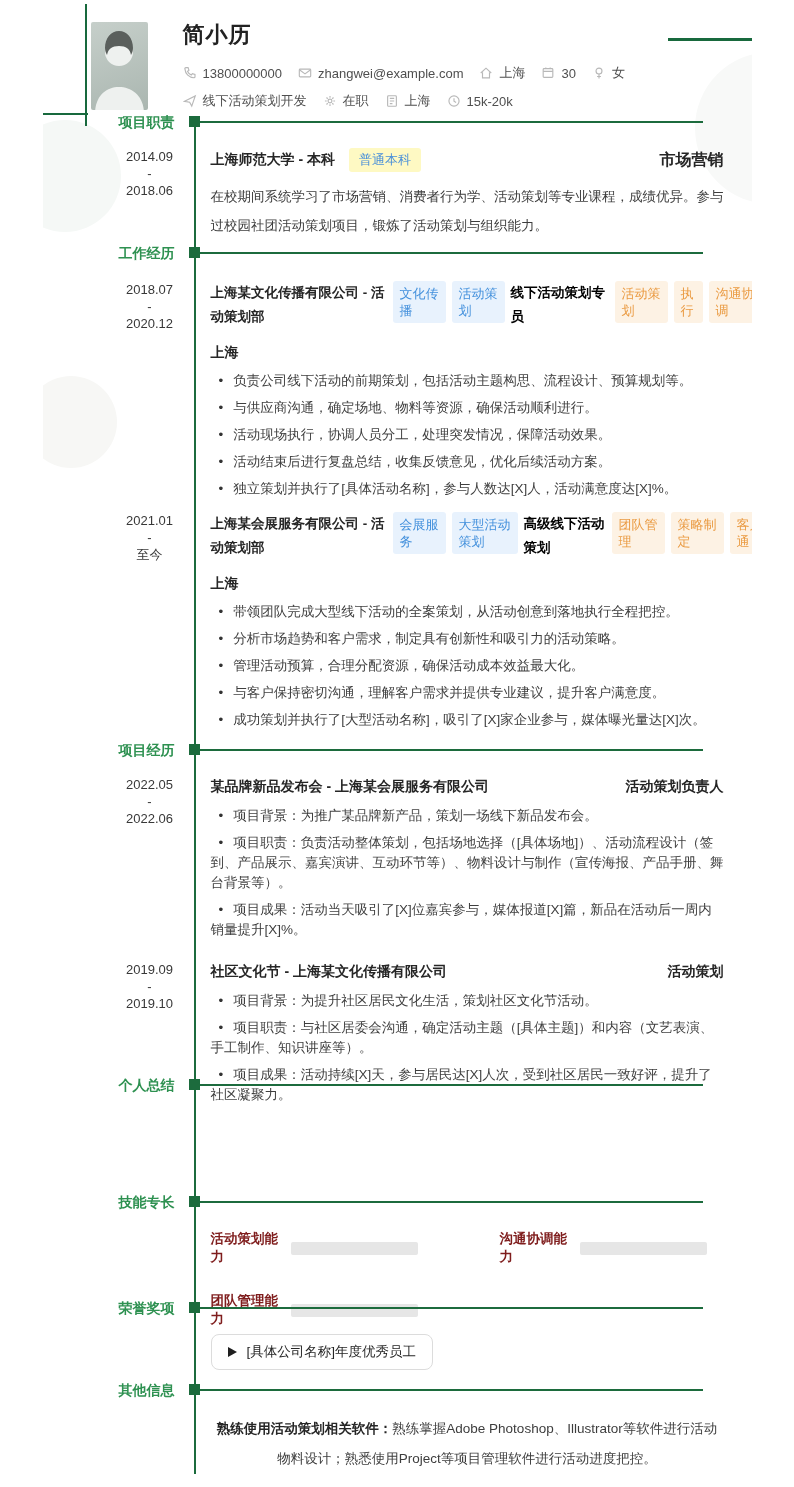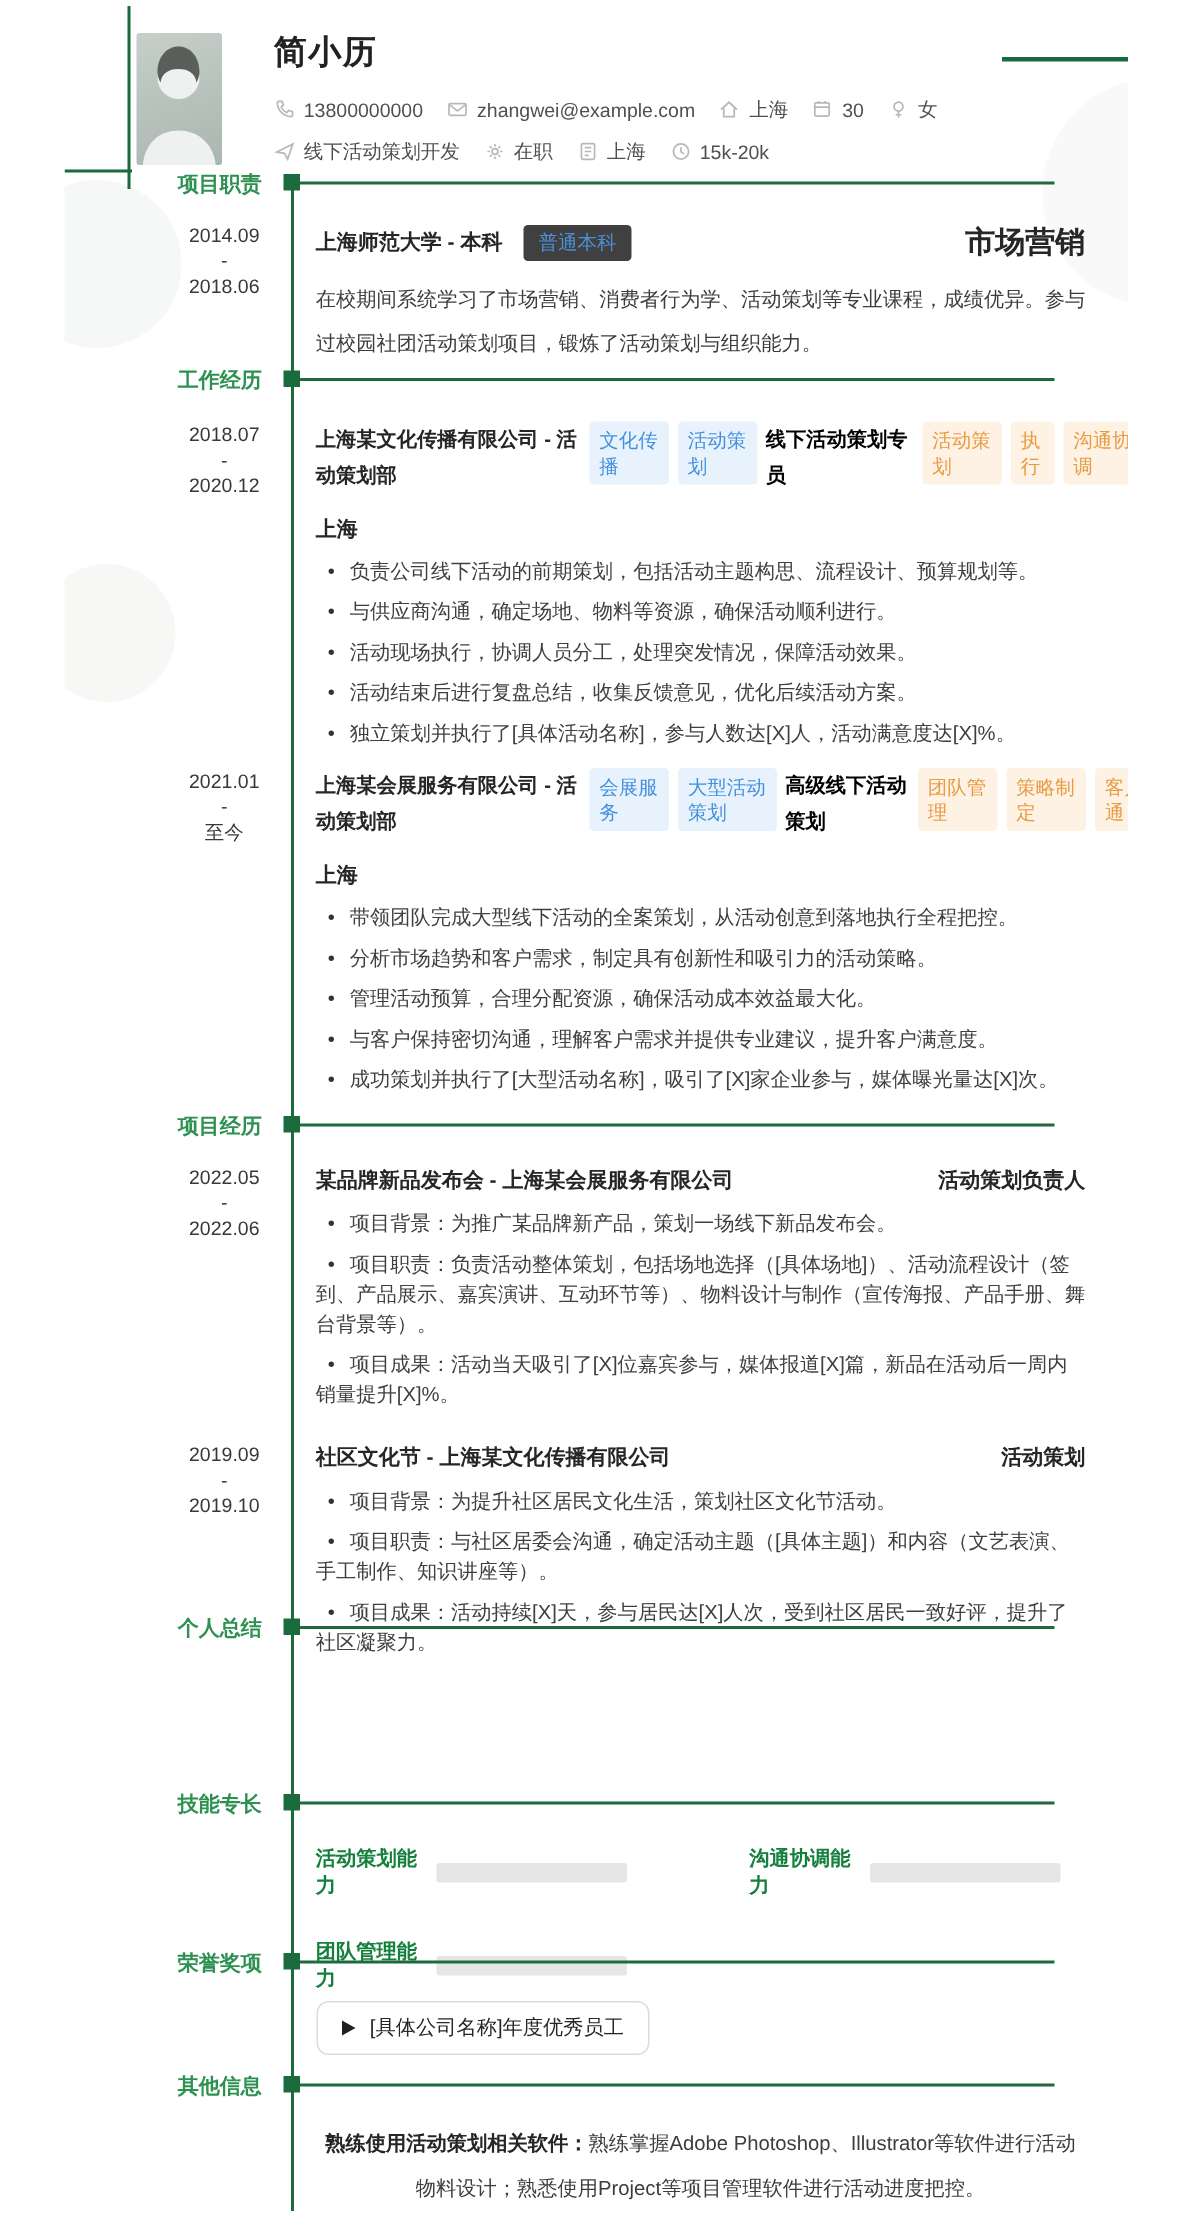--- a/index.html
+++ b/index.html
@@ -45,22 +45,22 @@
 
   .row { display:flex; }
   .gutter { flex:none; width:152px; padding:0 8px 0 70px; text-align:center; font-size:13px; color:#383838; line-height:17px; }
   .body { flex:1; min-width:0; padding-left:16px; padding-right:28px; }
   .title-row { display:flex; align-items:flex-start; }
   .spacer { flex:1; }
 
   .edu-row { margin-top:16px; }
   .school-row { display:flex; align-items:center; }
   .school { font-size:14px; font-weight:bold; color:#262626; }
-  .badge { margin-left:14px; background:#404040; color:#4a90d9; font-size:13px; padding:3px 10px; border-radius:3px; }
-  .major { font-size:20px; font-weight:bold; color:#262626; }
+  .badge { margin-left:14px; background:#fef9c3; color:#4a90d9; font-size:13px; padding:3px 10px; border-radius:3px; }
+  .major { font-size:16px; font-weight:bold; color:#262626; }
   .para { margin-top:10px; font-size:13.5px; color:#3d3d3d; line-height:29px; }
 
   .job { margin-top:18px; }
   .job2 { margin-top:6px; }
   .job-head { display:flex; align-items:flex-start; }
   .company { width:176px; flex:none; font-size:13.5px; font-weight:bold; color:#262626; line-height:24px; margin-right:6px; }
   .tag { flex:none; font-size:13px; line-height:17px; padding:4px 7px; border-radius:3px; margin-right:6px; }
   .tag-blue { background:#e8f2fd; color:#4390dc; }
   .tag-orange { background:#fdf2e4; color:#ea9a41; }
   .t53 { width:53px; } .t66 { width:66px; } .t29 { width:29px; }
@@ -74,21 +74,21 @@
 
   .proj { margin-top:16px; }
   .proj2 { margin-top:14px; }
   .proj-name { font-size:14px; font-weight:bold; color:#262626; line-height:20px; }
   .proj-role { font-size:14px; font-weight:bold; color:#262626; line-height:20px; }
 
   .summary-para { margin-top:10px; font-size:13.5px; color:#3d3d3d; line-height:29px; }
 
   .skills-grid { margin-top:18px; display:grid; grid-template-columns:289px auto; row-gap:26px; }
   .skill { display:flex; align-items:center; }
-  .skill-label { width:80px; flex:none; font-size:13.5px; font-weight:bold; color:#15803d; }
+  .skill-label { width:80px; flex:none; font-size:13.5px; font-weight:bold; color:#7f1d1d; }
   .bar-track { width:127px; height:13px; background:#e6e6e6; border-radius:2px; position:relative; overflow:hidden; }
   .bar-fill { height:100%; background:#26663a; clip-path:polygon(0 0,100% 0,calc(100% - 9px) 100%,0 100%); }
 
   .award-box { margin-top:16px; display:inline-flex; align-items:center; gap:10px; padding:8px 16px;
                border:1px solid #dcdcdc; border-radius:8px; background:#fff; font-size:13.5px; color:#262626; }
   .play { width:0; height:0; border-left:9px solid #1f1f1f; border-top:5.5px solid transparent; border-bottom:5.5px solid transparent; }
 
   .other-para { margin-top:14px; font-size:13.5px; color:#3d3d3d; line-height:30px; text-align:center; }
   .other-para b { color:#262626; }
 

